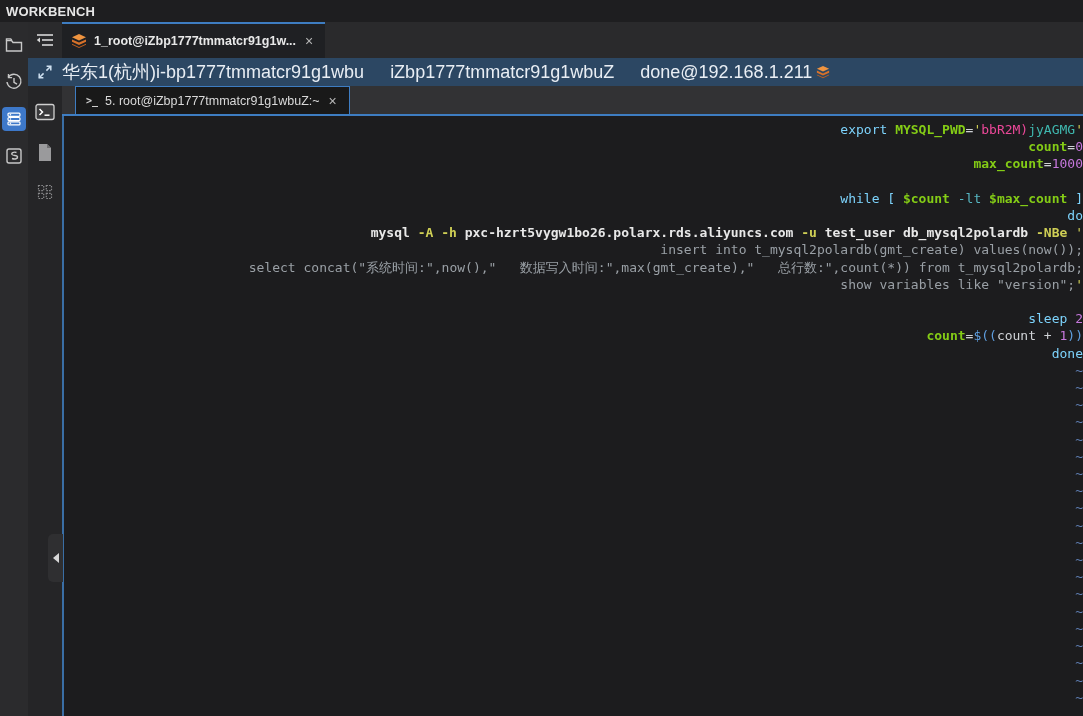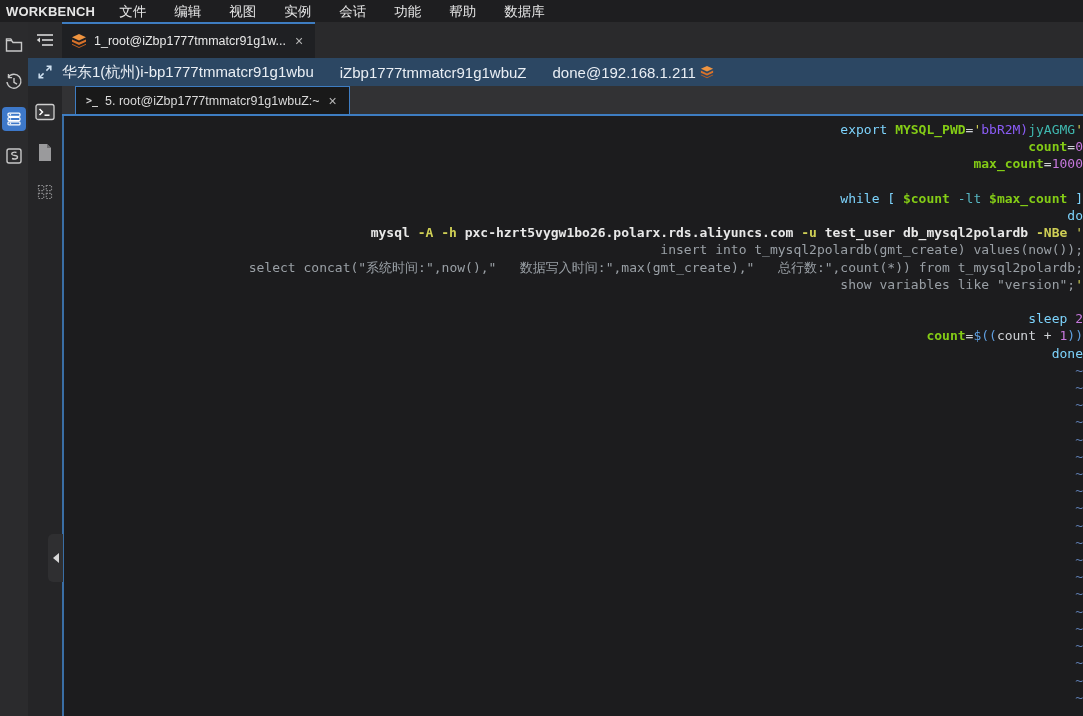--- a/index.html
+++ b/index.html
@@ -24,26 +24,26 @@
   .pill { display:flex; align-items:center; justify-content:center; }
 
   
   .right-part { flex:1; display:flex; flex-direction:column; min-width:0; }
 
   
   .session-row { height:36px; background:#2a2a2c; display:flex; align-items:stretch; flex:none; }
   .outline-cell { width:34px; display:flex; align-items:center; justify-content:center; flex:none; }
   .session-tab { display:flex; align-items:center; gap:7px; padding:0 10px 0 9px;
     background:#1f2023; border-top:2px solid #3e7dc2; min-width:236px; }
-  .session-tab .lbl { color:#e8e8e8; font-size:12.5px; white-space:nowrap; }
+  .session-tab .lbl { color:#e8e8e8; font-size:12.5px; white-space:nowrap;font-weight:bold; }
   .tab-close { color:#b7b7b7; font-size:14px; line-height:1; padding:0 2px; cursor:pointer; }
 
   
   .conn-bar { height:28px; background:#2c4763; display:flex; align-items:center; flex:none;
-    color:#e9eef4; font-size:15px; }
+    color:#e9eef4; font-size:18px; }
   .conn-expand { width:34px; display:flex; align-items:center; justify-content:center; flex:none; }
   .conn-txt { white-space:nowrap; }
   .conn-gap1 { margin-right:26px; } .conn-gap2 { margin-right:26px; }
   .conn-icon { margin-left:4px; display:flex; align-items:center; }
 
   
   .lower-row { flex:1; display:flex; min-height:0; position:relative; }
   .sidebar-b { width:34px; background:#252527; flex:none; display:flex; flex-direction:column;
     align-items:center; padding-top:6px; }
   .sb-item { width:34px; height:40px; display:flex; align-items:center; justify-content:center; }
@@ -58,21 +58,21 @@
 
   .terminal-body { flex:1; background:#1c1c1e; border-left:2px solid #3a6ea5;
     font-family:"DejaVu Sans Mono", monospace; font-size:13px; line-height:17.2px;
     padding:5px 0 0 6px; overflow:hidden; white-space:pre; }
   .term-line { white-space:pre; min-height:17.2px; }
 
   
   .c-kw   { color:#7dd3fc; }
   .c-var  { color:#84cc16; font-weight:bold; }
   .c-num  { color:#c678dd; }
-  .c-pstr { color:#8b5cf6; }
+  .c-pstr { color:#ec4899; }
   .c-teal { color:#3fb8af; }
   .c-str  { color:#cfcf55; }
   .c-cmd  { color:#e8e8e8; font-weight:bold; }
   .c-opt  { color:#cfcf55; font-weight:bold; }
   .c-sql  { color:#9aa0a6; }
   .c-pl   { color:#cfd2d6; }
   .c-op   { color:#56b6c2; }
   .c-blue { color:#5f9fe0; }
   .c-tilde{ color:#5f7fb5; }
 
@@ -85,21 +85,20 @@
 
   svg { display:block; }
 </style>
 </head>
 <body>
 
 <div class="app">
 
   <div class="menubar">
     <span class="brand">WORKBENCH</span>
-    <span id="menu-items"><span class="menu-item">文件</span><span class="menu-item">编辑</span><span class="menu-item">视图</span><span class="menu-item">实例</span><span class="menu-item">会话</span><span class="menu-item">功能</span><span class="menu-item">帮助</span><span class="menu-item">数据库</span></span>
   </div>
 
   <div class="body-row">
 
     <div class="sidebar-a">
       <div class="sa-item">
         <span>
           <svg width="18" height="16" viewBox="0 0 18 16">
               <path d="M1.5 3.5h5l1.5 2h8.5v8.5h-15z" fill="none" stroke="#c8c8c8" stroke-width="1.4"></path>
               <path d="M1.5 3.5v-1.6h4.2l1 1.3" fill="none" stroke="#c8c8c8" stroke-width="1.4"></path>

